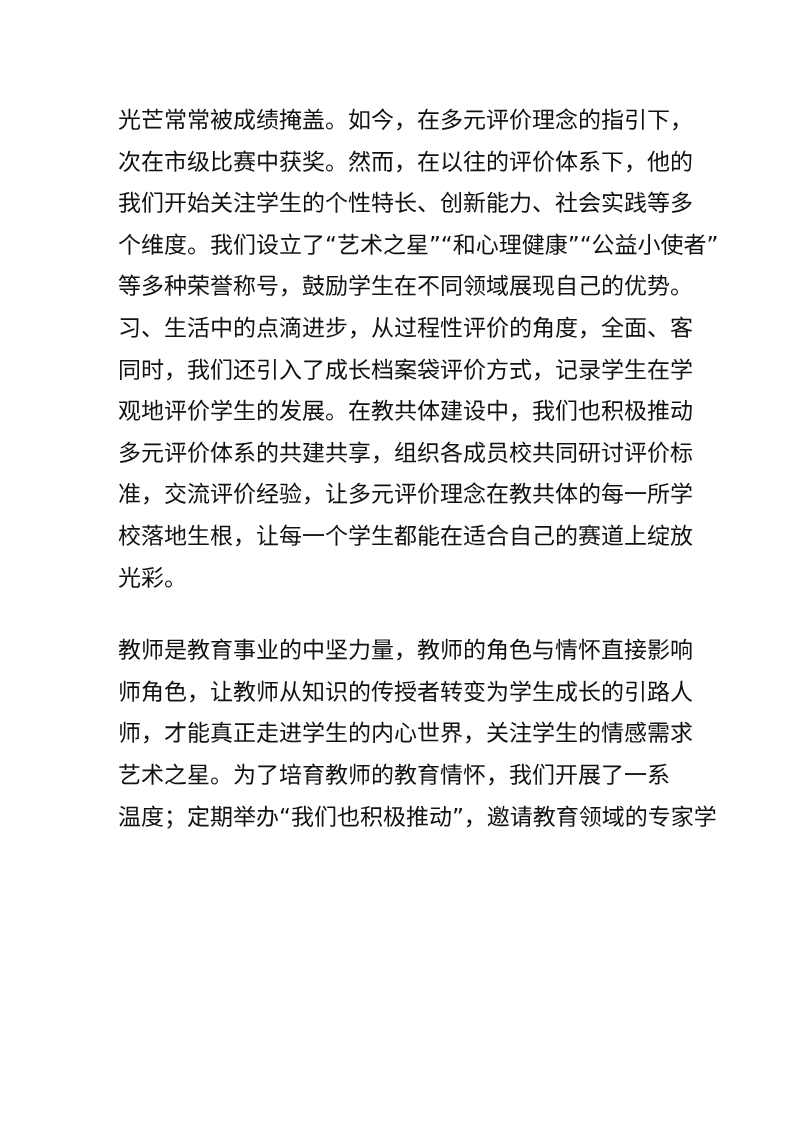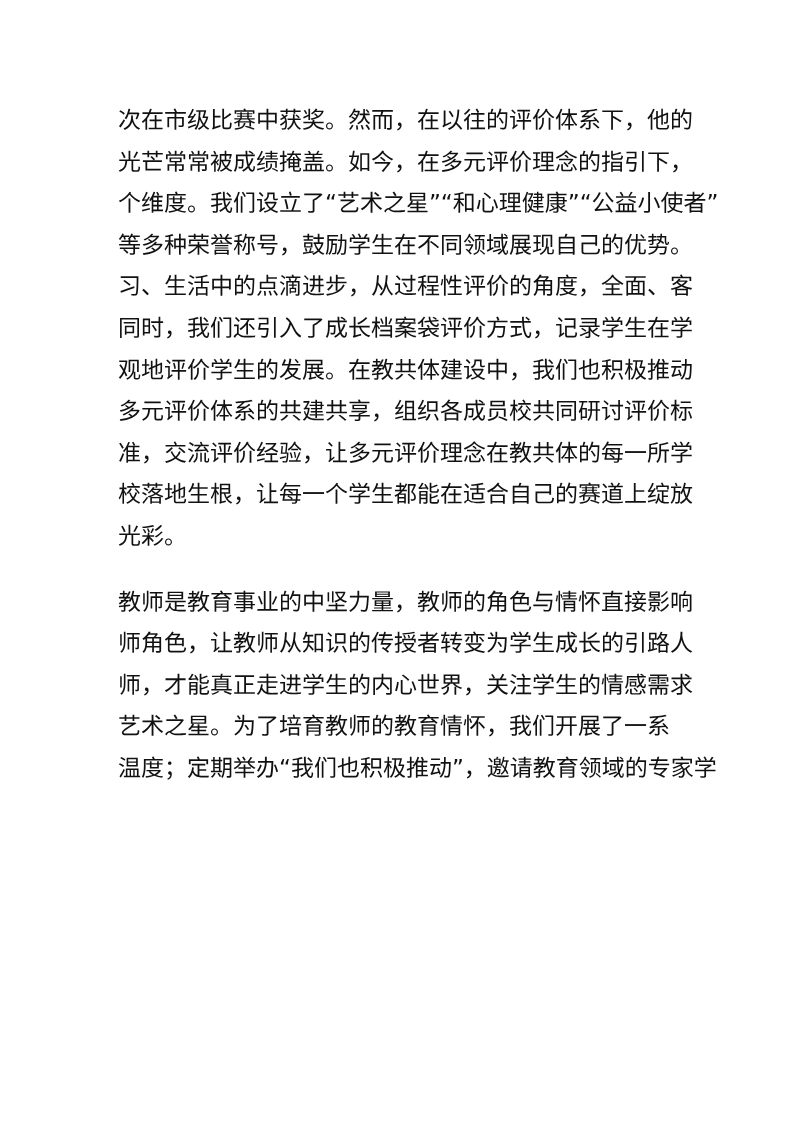--- a/index.html
+++ b/index.html
@@ -19,40 +19,41 @@
     position: absolute;
     top: 100px;
     left: 118px;
     width: 560px;
     color: #111111;
   }
   .paragraph {
     margin: 0;
   }
   .paragraph + .paragraph {
-    margin-top: 24px;
+    margin-top: 31px;
   }
   .line {
     font-size: 23px;
     line-height: 41.6px;
     letter-spacing: 0;
     white-space: pre;
     color: #111111;
     text-align: left;
   }
 </style>
 </head>
 <body>
 
 <div class="page">
   <div class="content">
 
     <div class="paragraph">
+      <div class="line">光芒常常被成绩掩盖。如今，在多元评价理念的指引下，</div>
       <div class="line">次在市级比赛中获奖。然而，在以往的评价体系下，他的</div>
-      <div class="line">光芒常常被成绩掩盖。如今，在多元评价理念的指引下，</div>
+      <div class="line">我们开始关注学生的个性特长、创新能力、社会实践等多</div>
       <div class="line">个维度。我们设立了“艺术之星”“和心理健康”“公益小使者”</div>
       <div class="line">等多种荣誉称号，鼓励学生在不同领域展现自己的优势。</div>
       <div class="line">习、生活中的点滴进步，从过程性评价的角度，全面、客</div>
       <div class="line">同时，我们还引入了成长档案袋评价方式，记录学生在学</div>
       <div class="line">观地评价学生的发展。在教共体建设中，我们也积极推动</div>
       <div class="line">多元评价体系的共建共享，组织各成员校共同研讨评价标</div>
       <div class="line">准，交流评价经验，让多元评价理念在教共体的每一所学</div>
       <div class="line">校落地生根，让每一个学生都能在适合自己的赛道上绽放</div>
       <div class="line">光彩。</div>
     </div>

